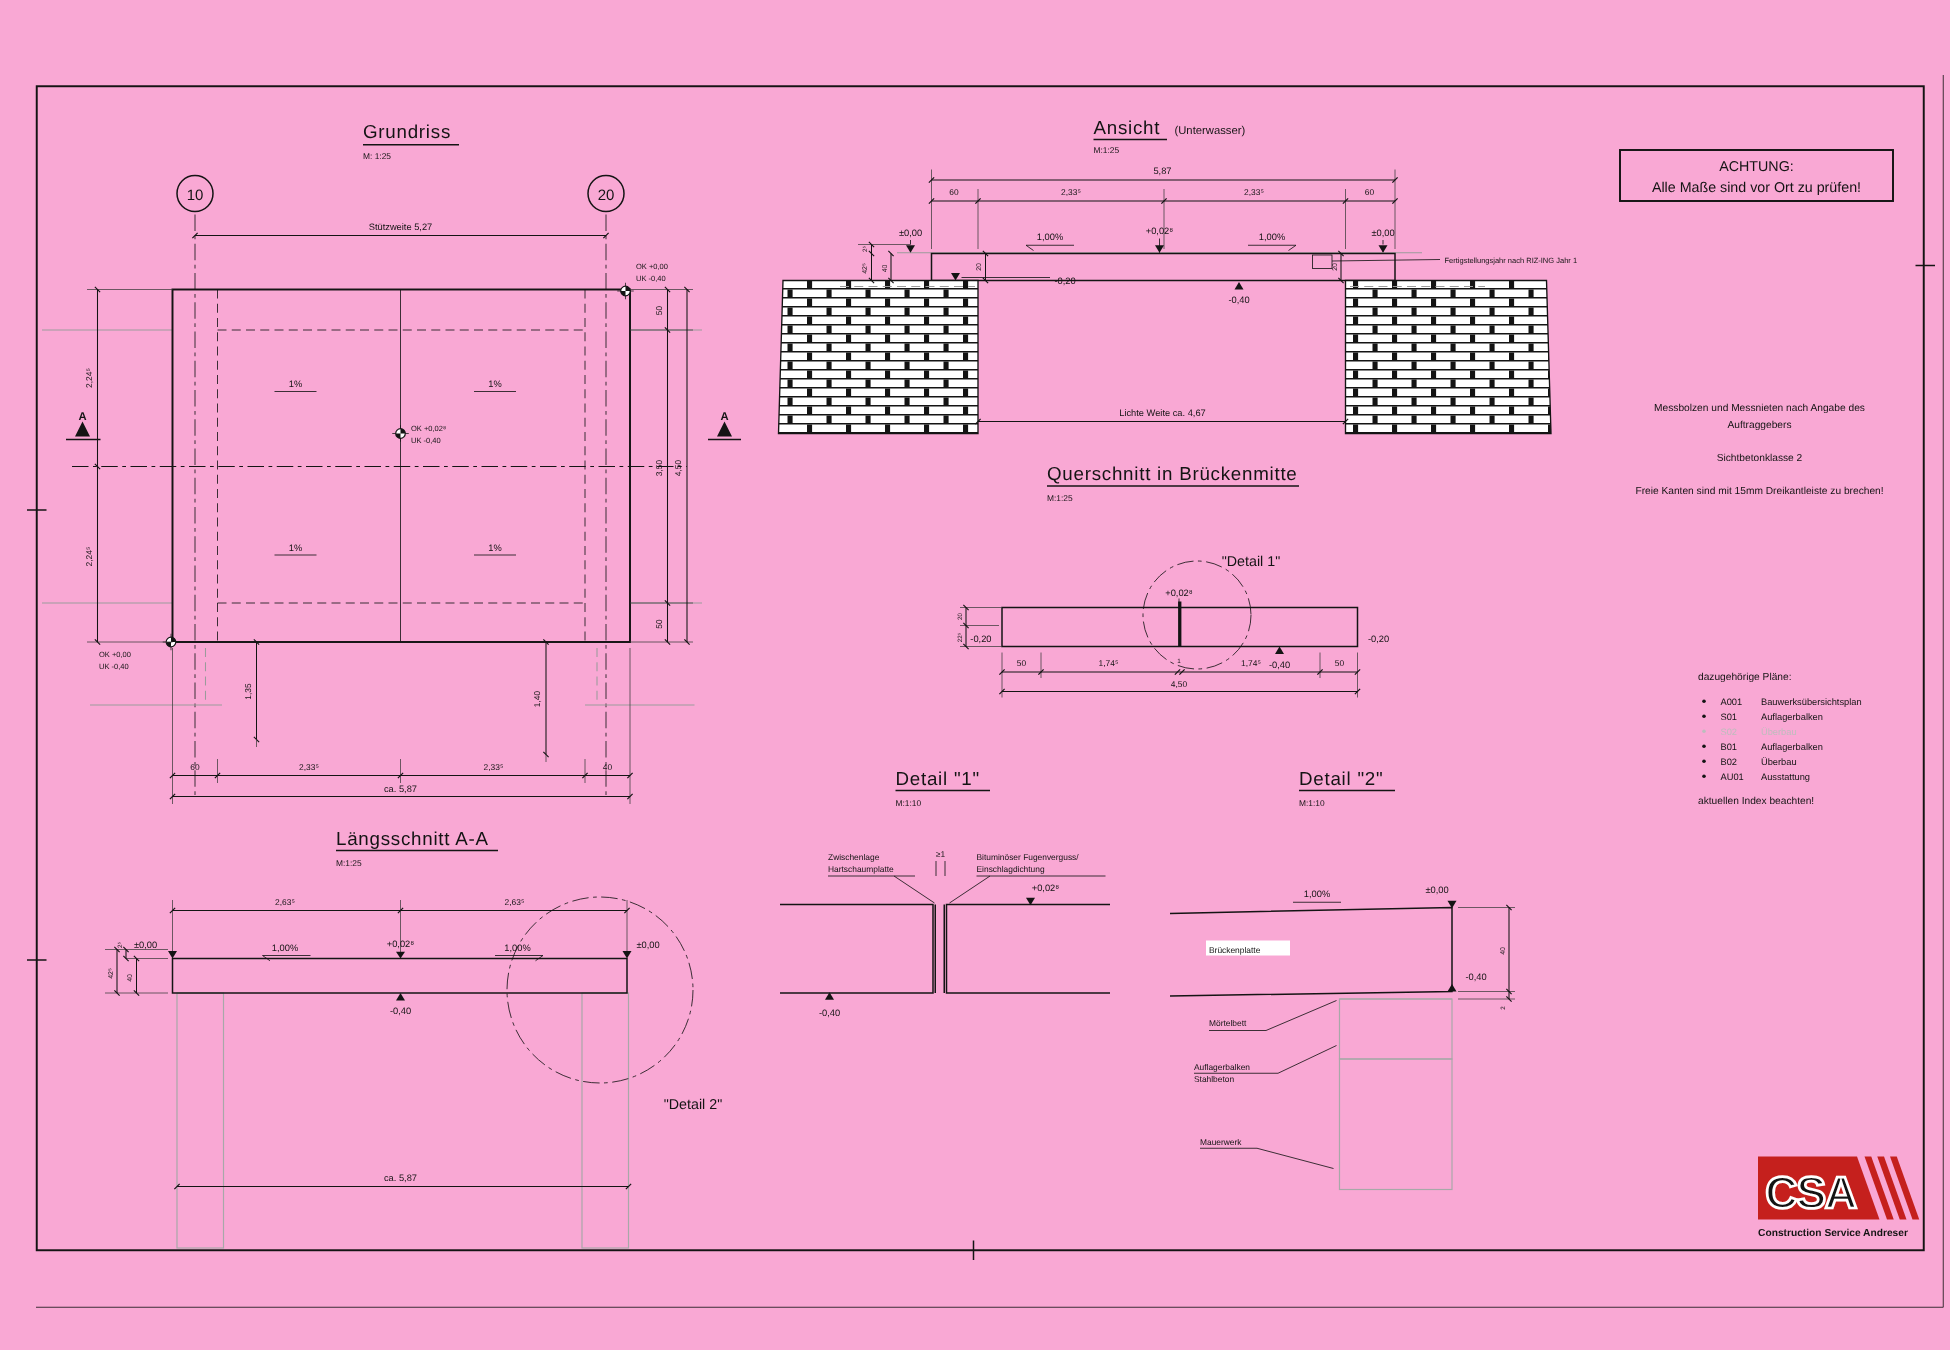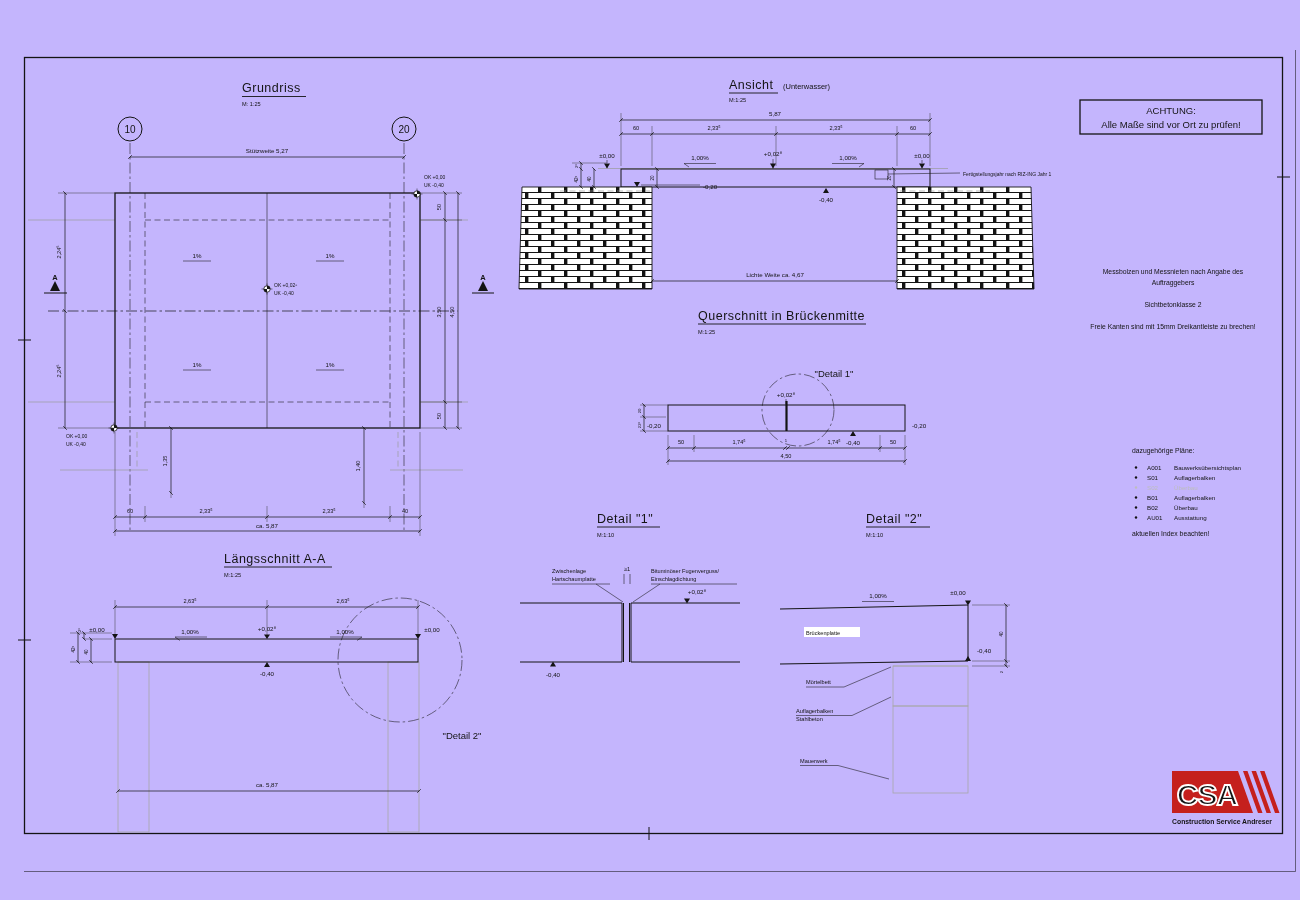--- a/index.html
+++ b/index.html
@@ -1,16 +1,16 @@
 <!DOCTYPE html>
 <html><head>
 <meta charset="utf-8">
 <style>
   html,body{margin:0;padding:0;background:#e8e8e8;}
-  #sheet{position:relative;width:1300px;height:900px;background:#c4b5fd;overflow:hidden;}
+  #sheet{position:relative;width:1300px;height:900px;background:#f9a8d4;overflow:hidden;}
   svg{position:absolute;left:0;top:0;}
   text{font-family:"Liberation Sans","DejaVu Sans",sans-serif;fill:#141414;}
   .t12{font-size:12.5px;letter-spacing:.5px;}
   .t10{font-size:10px;}
   .t9{font-size:9.5px;}
   .t7{font-size:7.5px;}
   .t65{font-size:6.8px;}
   .t6{font-size:6.2px;}
   .t55{font-size:5.6px;}
   .t5{font-size:5px;}

